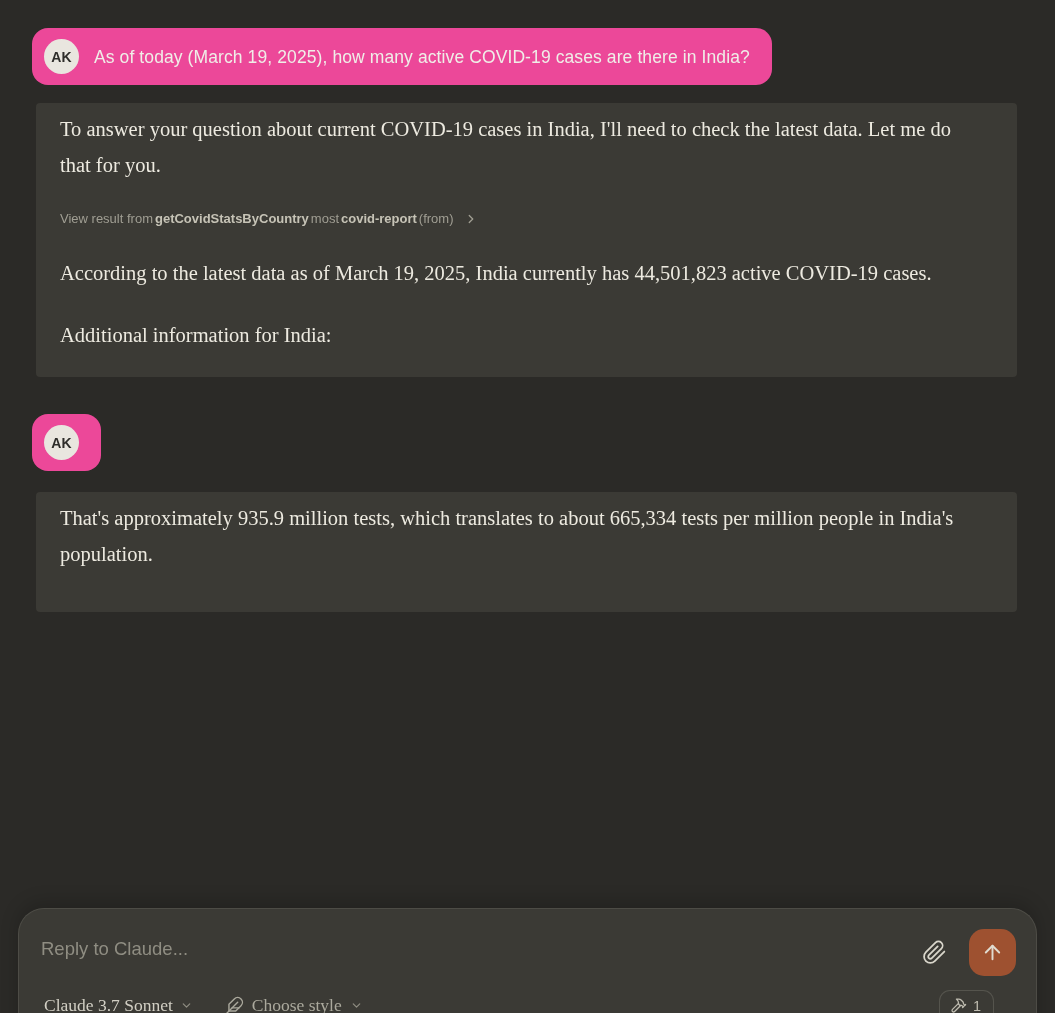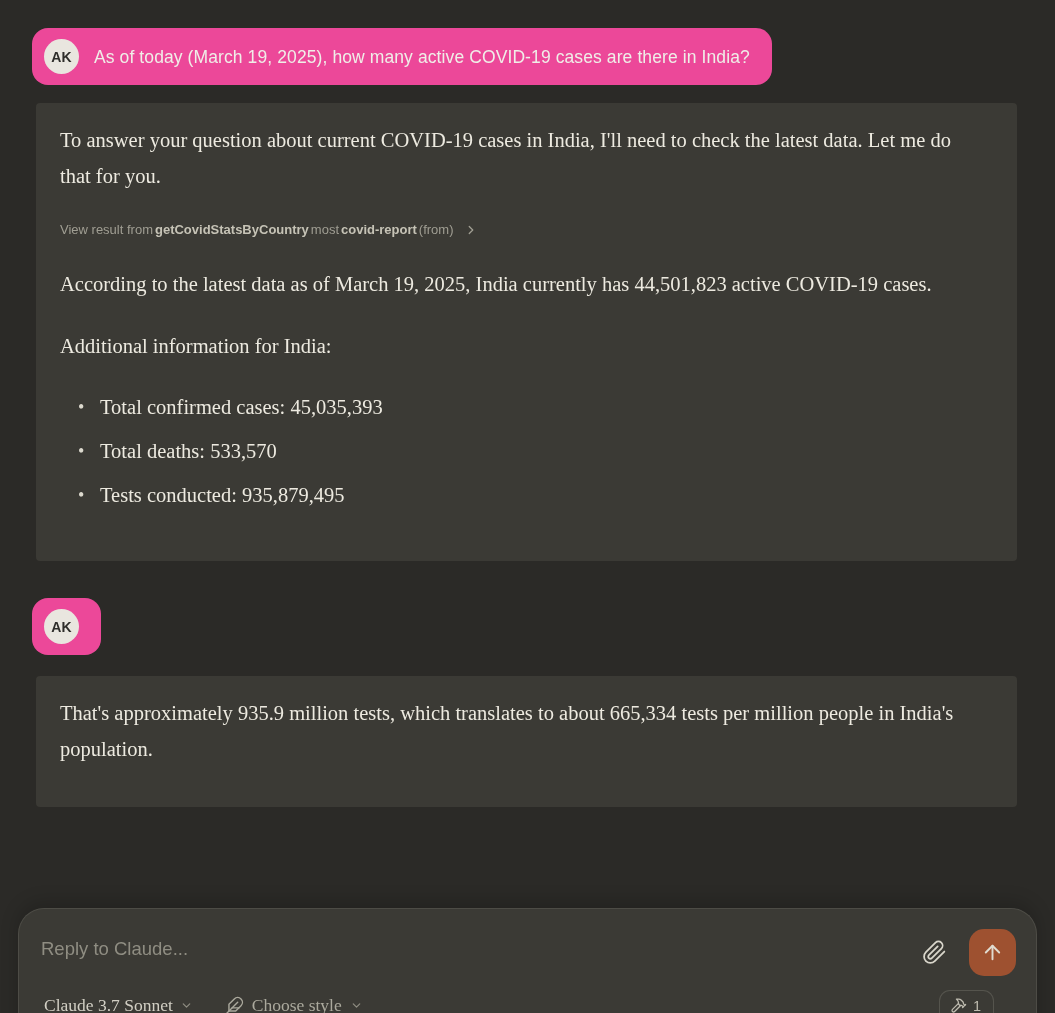--- a/index.html
+++ b/index.html
@@ -42,21 +42,21 @@
     font-size: 17.5px;
     font-weight: 500;
     line-height: 24px;
     letter-spacing: .1px;
   }
 
   .assistant-bubble {
     background: #3b3a35;
     border-radius: 4px;
     margin: 18px 38px 0 36px;
-    padding: 19px 44px 24px 24px;
+    padding: 8px 44px 24px 24px;
     color: #edeae0;
     font-family: "Liberation Serif", "DejaVu Serif", serif;
     font-size: 20.5px;
     line-height: 36px;
   }
   .assistant-bubble.second { margin-top: 21px; padding-bottom: 40px; }
   .assistant-bubble p { margin: 0 0 26px 0; }
   .assistant-bubble p:last-child { margin-bottom: 0; }
 
   .tool-line {
@@ -187,25 +187,20 @@
       <span class="chev">
         <svg width="14" height="14" viewBox="0 0 24 24" fill="none" stroke="currentColor" stroke-width="2.2" stroke-linecap="round" stroke-linejoin="round">
             <path d="M9 6l6 6-6 6"></path>
           </svg>
       </span>
     </div>
 
     <p>According to the latest data as of March 19, 2025, India currently has 44,501,823 active COVID-19 cases.</p>
     <p>Additional information for India:</p>
 
-    <ul>
-      <li>Total confirmed cases: 45,035,393</li>
-      <li>Total deaths: 533,570</li>
-      <li>Tests conducted: 935,879,495</li>
-    </ul>
 
   </div>
 
   <div class="user-row">
     <div class="user-bubble second">
       <div class="avatar">AK</div>
     </div>
   </div>
 
   <div class="assistant-bubble second">

